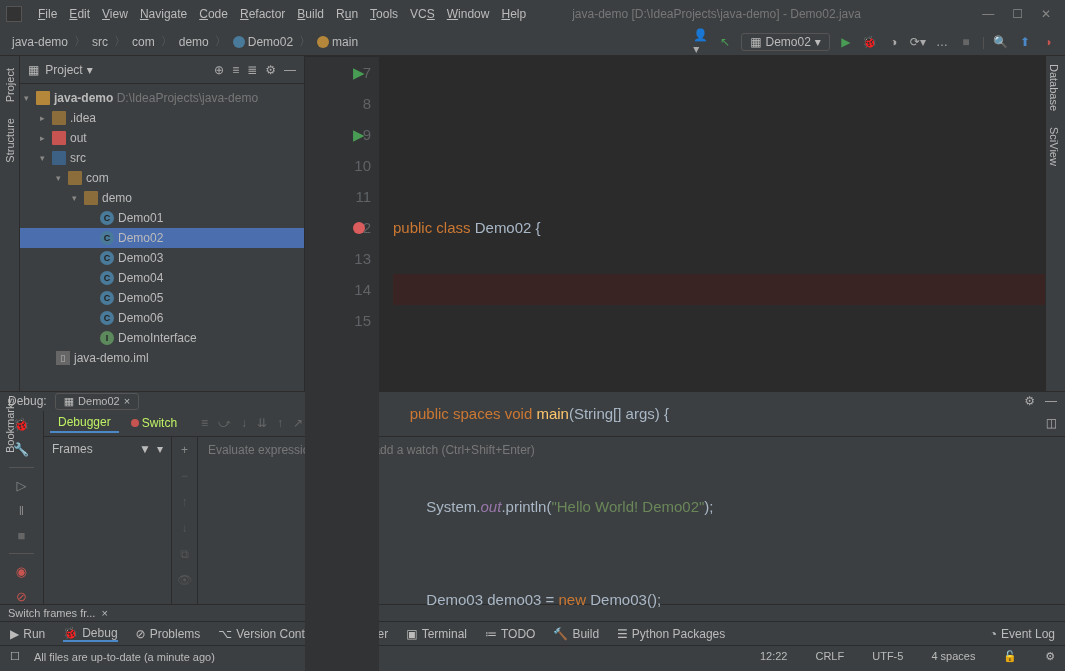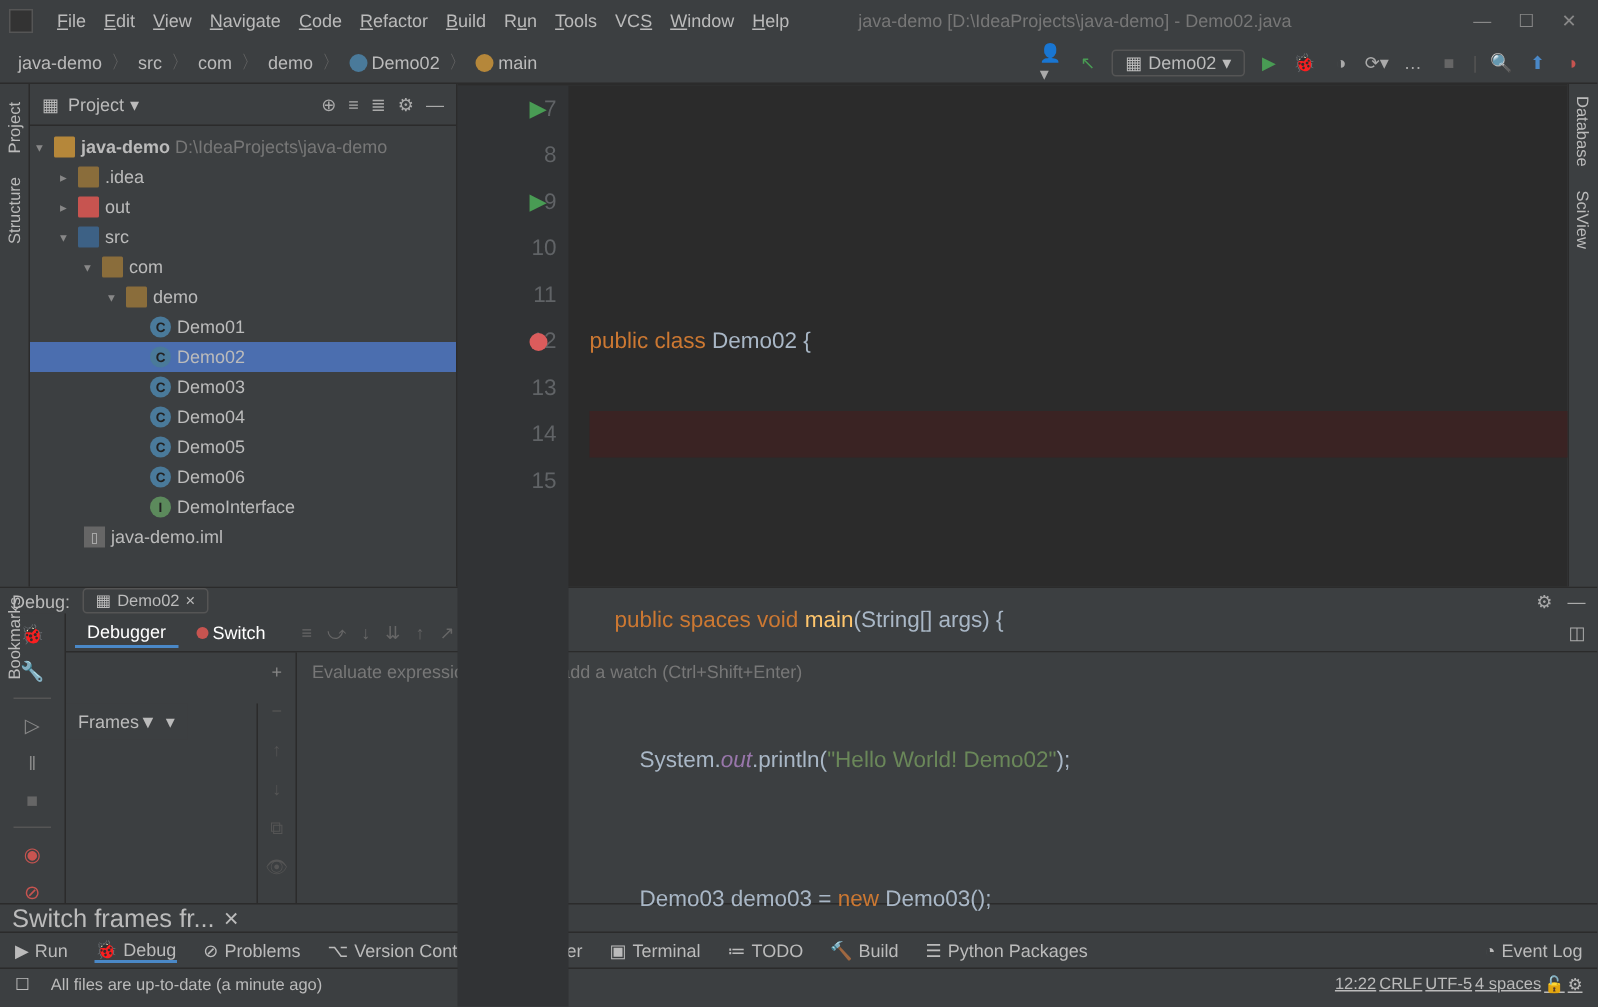--- a/index.html
+++ b/index.html
@@ -59,38 +59,38 @@
 .debug-panel { height:230px; border-top:1px solid #2b2b2b; background:#3c3f41; display:flex; flex-direction:column; }
 .debug-hdr { height:24px; display:flex; align-items:center; padding:0 8px; gap:8px; }
 .debug-hdr .run-config { font-size:11px; }
 .debug-body { flex:1; display:flex; }
 .db-left { width:44px; background:#3c3f41; display:flex; flex-direction:column; align-items:center; gap:10px; padding-top:6px; border-right:1px solid #2b2b2b; }
 .db-ico { color:#888; cursor:pointer; font-size:13px; }
 .db-ico.g { color:#499c54; }
 .db-ico.r { color:#c75450; }
 .db-main { flex:1; display:flex; flex-direction:column; }
 .db-tabs { height:26px; display:flex; align-items:center; border-bottom:1px solid #2b2b2b; gap:4px; padding-left:6px; }
-.db-tab { padding:2px 8px; color:#ffffff; cursor:pointer; }
+.db-tab { padding:2px 8px; color:#bef264; cursor:pointer; }
 .db-tab.active { border-bottom:2px solid #4a88c7; }
 .db-tab .dot { width:8px; height:8px; background:#c75450; border-radius:50%; display:inline-block; margin-right:3px; }
 .db-toolbar { display:flex; gap:10px; margin-left:12px; color:#666; }
 .db-content { flex:1; display:flex; }
-.frames-panel { width:128px; border-right:1px solid #2b2b2b; display:flex; flex-direction:row;margin-top:34px; }
+.frames-panel { width:128px; border-right:1px solid #2b2b2b; display:flex; flex-direction:column; }
 .panel-hdr { height:24px; display:flex; align-items:center; padding:0 8px; background:#3c3f41; color:#bbb; }
 .frames-body { flex:1; display:flex; flex-direction:column; justify-content:center; align-items:center; color:#777; }
 .vars-panel { flex:1; display:flex; flex-direction:column; }
 .vars-toolbar { width:26px; border-right:1px solid #2b2b2b; display:flex; flex-direction:column; align-items:center; gap:12px; padding-top:6px; color:#888; }
 .eval-input { flex:1; padding:6px 10px; color:#777; background:#3c3f41; }
 .vars-body { flex:1; display:flex; align-items:center; justify-content:center; color:#777; }
-.switch-bar { height:22px; border-top:1px solid #2b2b2b; display:flex; align-items:center; padding:0 8px; gap:6px; font-size:17px; color:#bbb; }
+.switch-bar { height:22px; border-top:1px solid #2b2b2b; display:flex; align-items:center; padding:0 8px; gap:6px; font-size:11px; color:#bbb; }
 .bottom-bar { height:24px; border-top:1px solid #2b2b2b; display:flex; align-items:center; padding:0 10px; gap:18px; background:#3c3f41; }
 .bb-item { display:flex; align-items:center; gap:4px; color:#bbb; cursor:pointer; font-size:12px; }
 .bb-item.active { border-bottom:2px solid #4a88c7; }
 .status-bar { height:22px; border-top:1px solid #2b2b2b; display:flex; align-items:center; padding:0 10px; gap:14px; background:#3c3f41; color:#bbb; font-size:11px; }
-.status-right { margin-left:auto; display:flex; gap:2px;text-decoration:underline; }
+.status-right { margin-left:auto; display:flex; gap:28px; }
 .left-strip2 { position:absolute; left:0; top:390px; width:20px; height:200px; display:flex; flex-direction:column; align-items:center; }
 </style>
 </head>
 <body>
 
 <div class="titlebar">
   <div class="logo"></div>
   <span class="menu-item"><u>F</u>ile</span>
   <span class="menu-item"><u>E</u>dit</span>
   <span class="menu-item"><u>V</u>iew</span>

